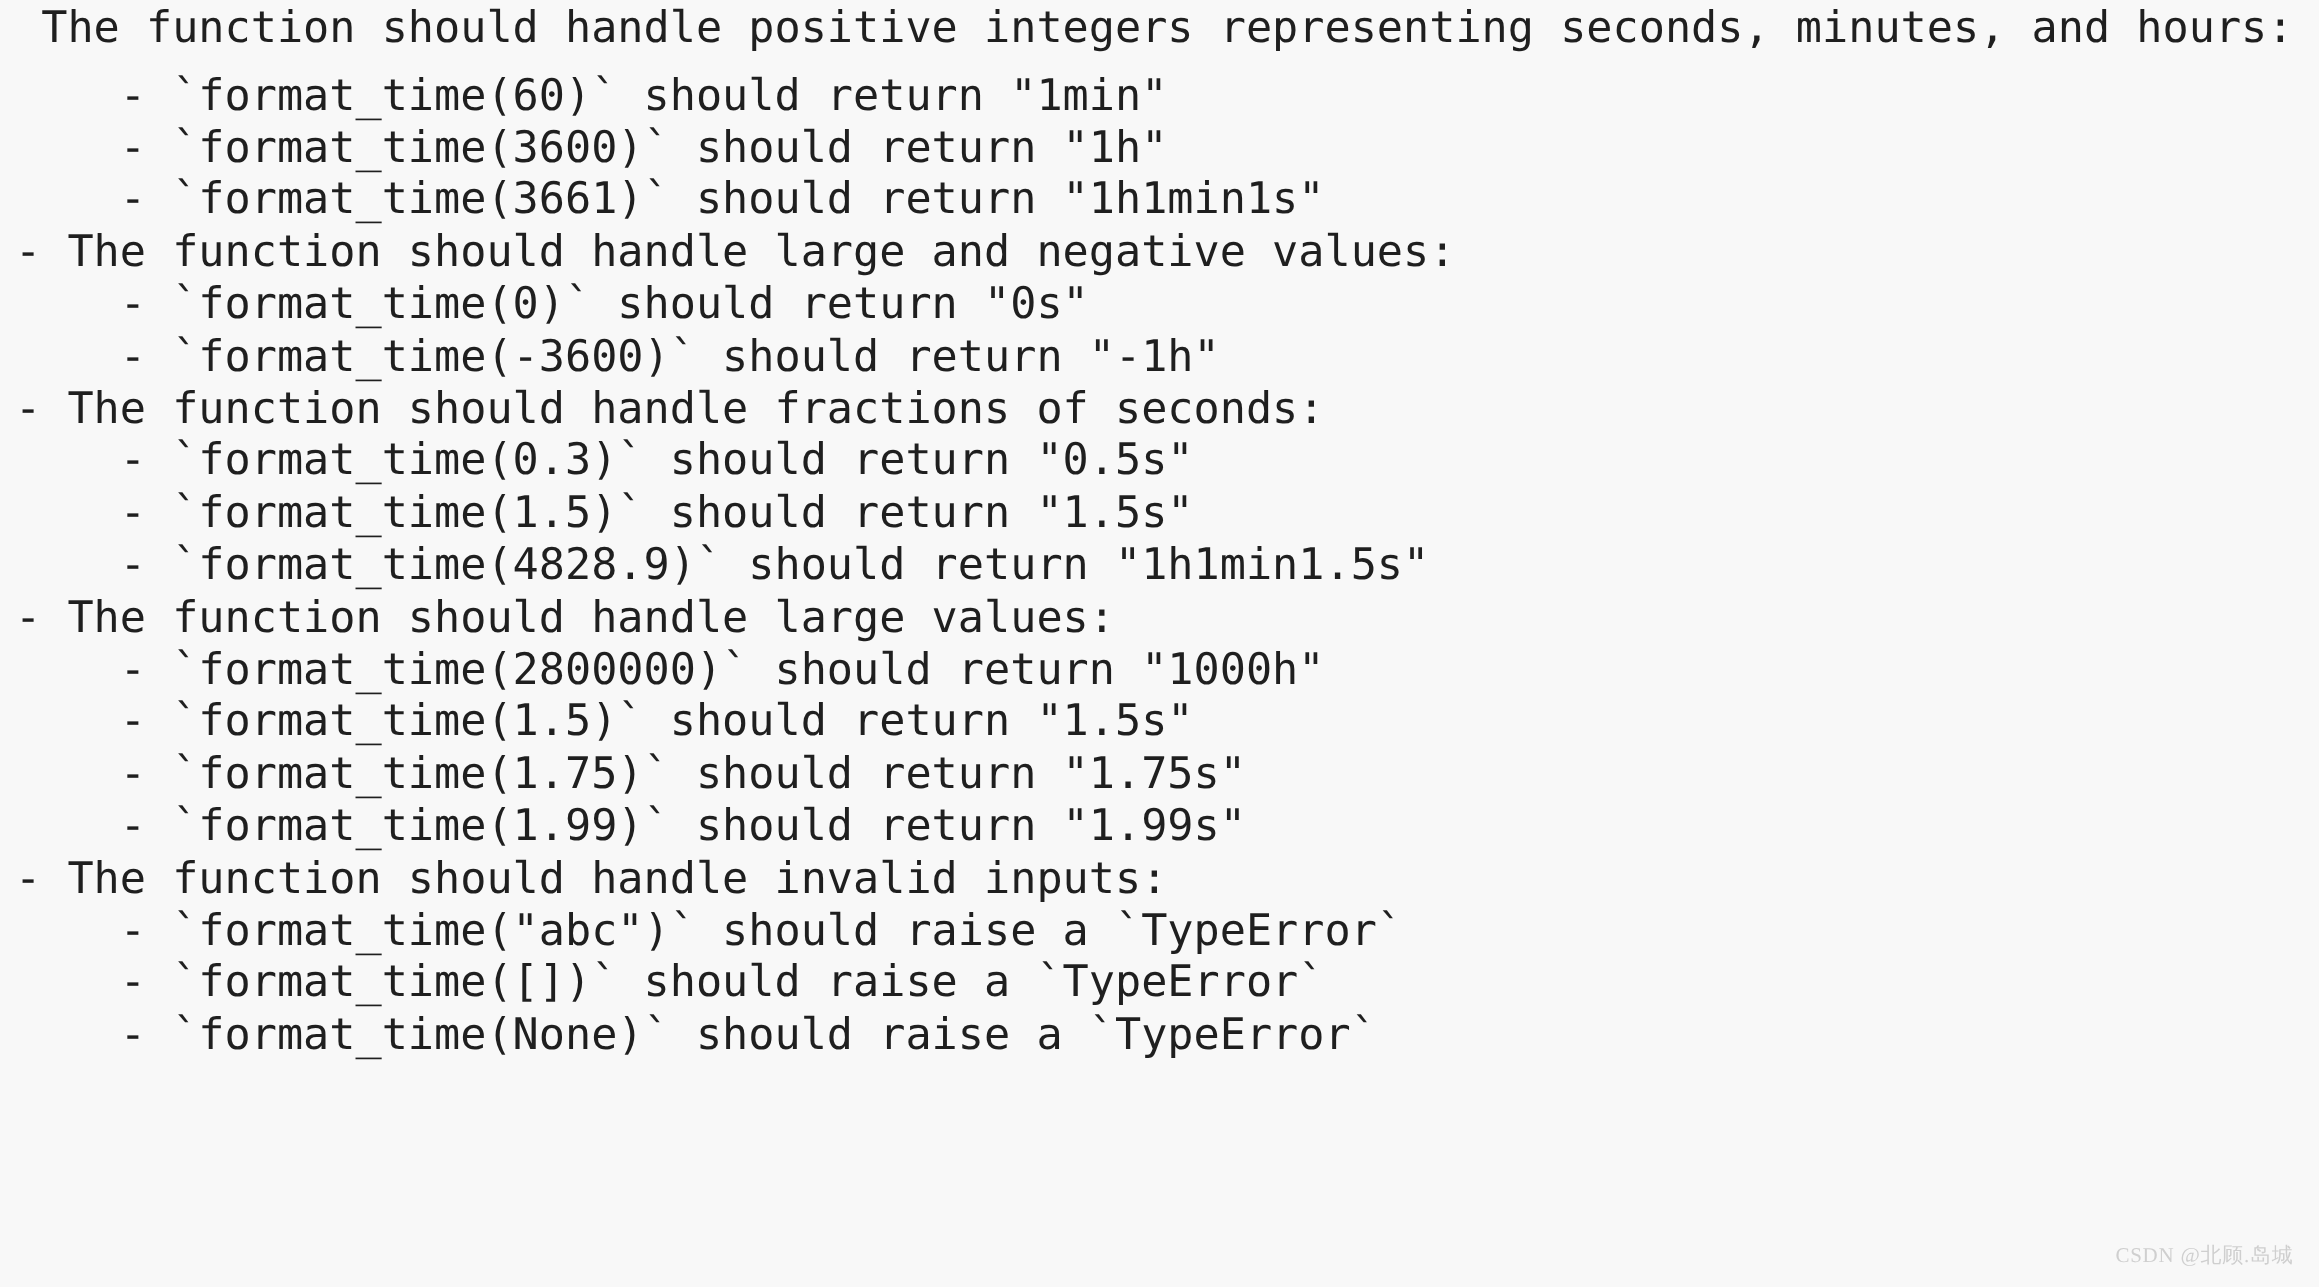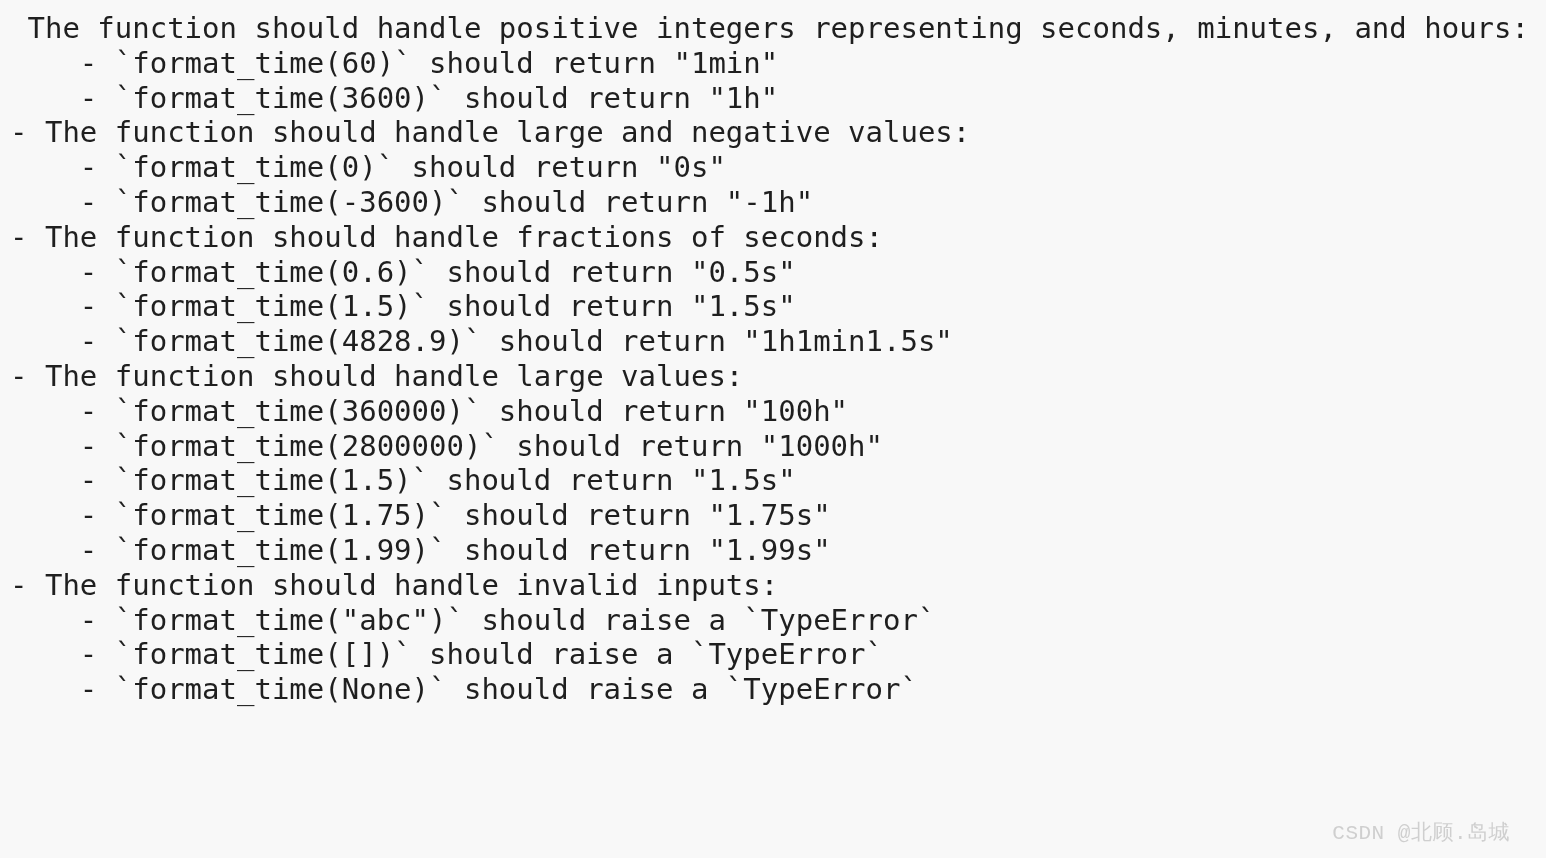--- a/index.html
+++ b/index.html
@@ -32,51 +32,51 @@
     color: #1f1f1f;
     white-space: pre;
     font-family: "DejaVu Sans Mono", "Liberation Mono", monospace;
     letter-spacing: 0px;
     padding-left: 10px;
     box-sizing: border-box;
     font-weight: 400;
   }
 
   .line.first {
-    padding-top: 11px;
+    padding-top: 1px;
     height: 45.8px;
   }
 
   .watermark {
     position: absolute;
-    right: 36px;
+    right: 17px;
     bottom: 12px;
-    font-size: 21px;
+    font-size: 14px;
     color: #cfcfcf;
-    font-family: Liberation Mono, monospace;
+    font-family: Liberation Serif, serif;
     white-space: pre;
     letter-spacing: 0.5px;
   }
 </style>
 </head>
 <body>
 
 <div id="doc">
   <div class="line first"> The function should handle positive integers representing seconds, minutes, and hours:</div>
   <div class="line">    - `format_time(60)` should return "1min"</div>
   <div class="line">    - `format_time(3600)` should return "1h"</div>
+  <div class="line">    - `format_time(3661)` should return "1h1min1s"</div>
   <div class="line">- The function should handle large and negative values:</div>
   <div class="line">    - `format_time(0)` should return "0s"</div>
   <div class="line">    - `format_time(-3600)` should return "-1h"</div>
   <div class="line">- The function should handle fractions of seconds:</div>
-  <div class="line">    - `format_time(0.6)` should return "0.5s"</div>
+  <div class="line">    - `format_time(0.3)` should return "0.5s"</div>
   <div class="line">    - `format_time(1.5)` should return "1.5s"</div>
   <div class="line">    - `format_time(4828.9)` should return "1h1min1.5s"</div>
   <div class="line">- The function should handle large values:</div>
-  <div class="line">    - `format_time(360000)` should return "100h"</div>
   <div class="line">    - `format_time(2800000)` should return "1000h"</div>
   <div class="line">    - `format_time(1.5)` should return "1.5s"</div>
   <div class="line">    - `format_time(1.75)` should return "1.75s"</div>
   <div class="line">    - `format_time(1.99)` should return "1.99s"</div>
   <div class="line">- The function should handle invalid inputs:</div>
   <div class="line">    - `format_time("abc")` should raise a `TypeError`</div>
   <div class="line">    - `format_time([])` should raise a `TypeError`</div>
   <div class="line">    - `format_time(None)` should raise a `TypeError`</div>
 </div>
 

